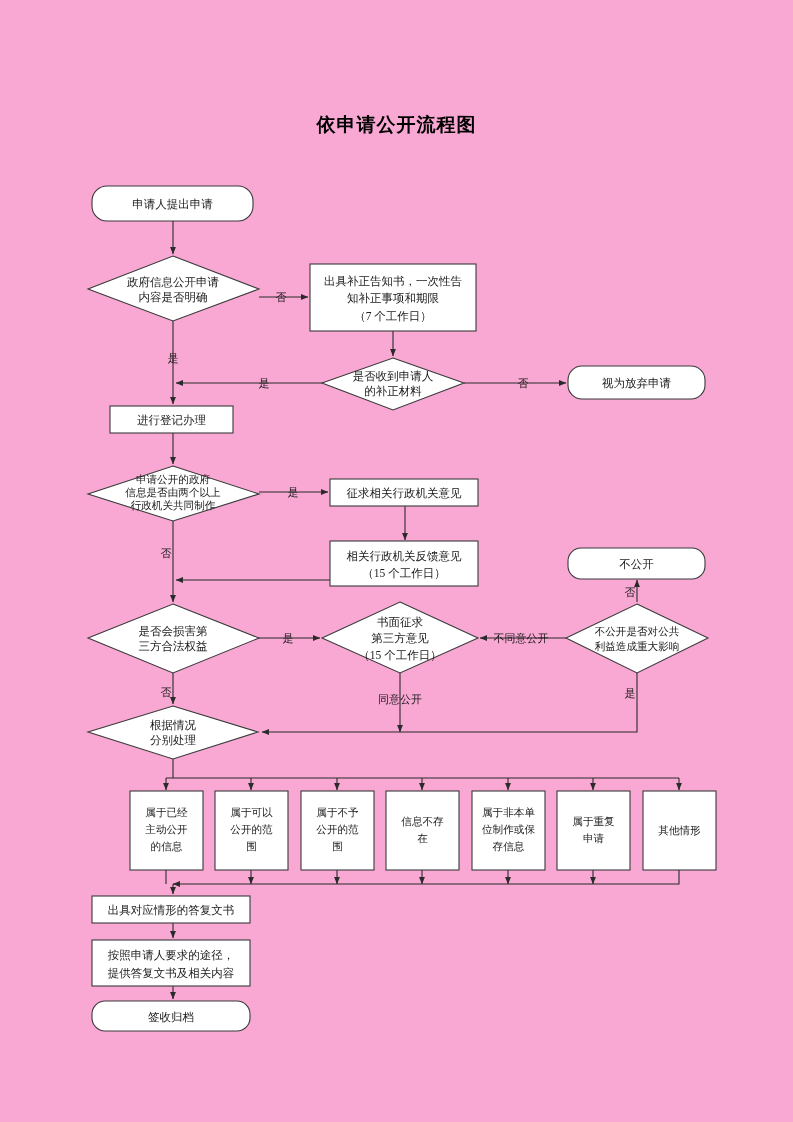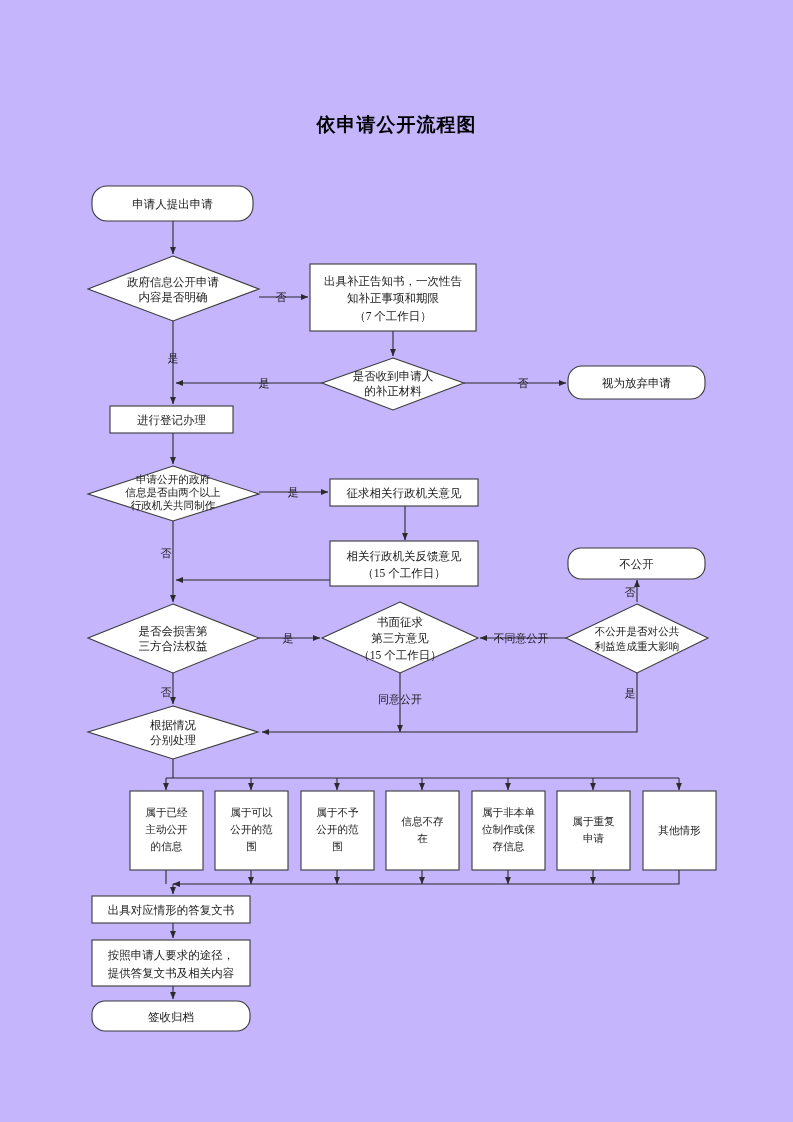--- a/index.html
+++ b/index.html
@@ -1,17 +1,17 @@
 <!DOCTYPE html>
 <html><head>
 <meta charset="utf-8">
 <style>
   html,body{margin:0;padding:0;background:#ffffff;}
   body{width:793px;height:1122px;font-family:"Liberation Serif","DejaVu Serif",serif;color:#000;}
-  #page{position:relative;width:793px;height:1122px;overflow:hidden;background:#c4b5fd;}
+  #page{position:relative;width:793px;height:1122px;overflow:hidden;background:#f9a8d4;}
   #title{
     position:absolute;left:0;top:112px;width:793px;text-align:center;
     font-family:"Liberation Sans","DejaVu Sans",sans-serif;
     font-weight:bold;font-size:19px;letter-spacing:1px;color:#000;
   }
   svg{position:absolute;left:0;top:0;width:793px;height:1122px;}
   .shape{fill:#ffffff;stroke:#3a3a3a;stroke-width:1.1;}
   .shape-round{fill:#ffffff;stroke:#3a3a3a;stroke-width:1.1;}
   .edge{stroke:#2b2b2b;stroke-width:1.1;fill:none;}
   .nodetext{

